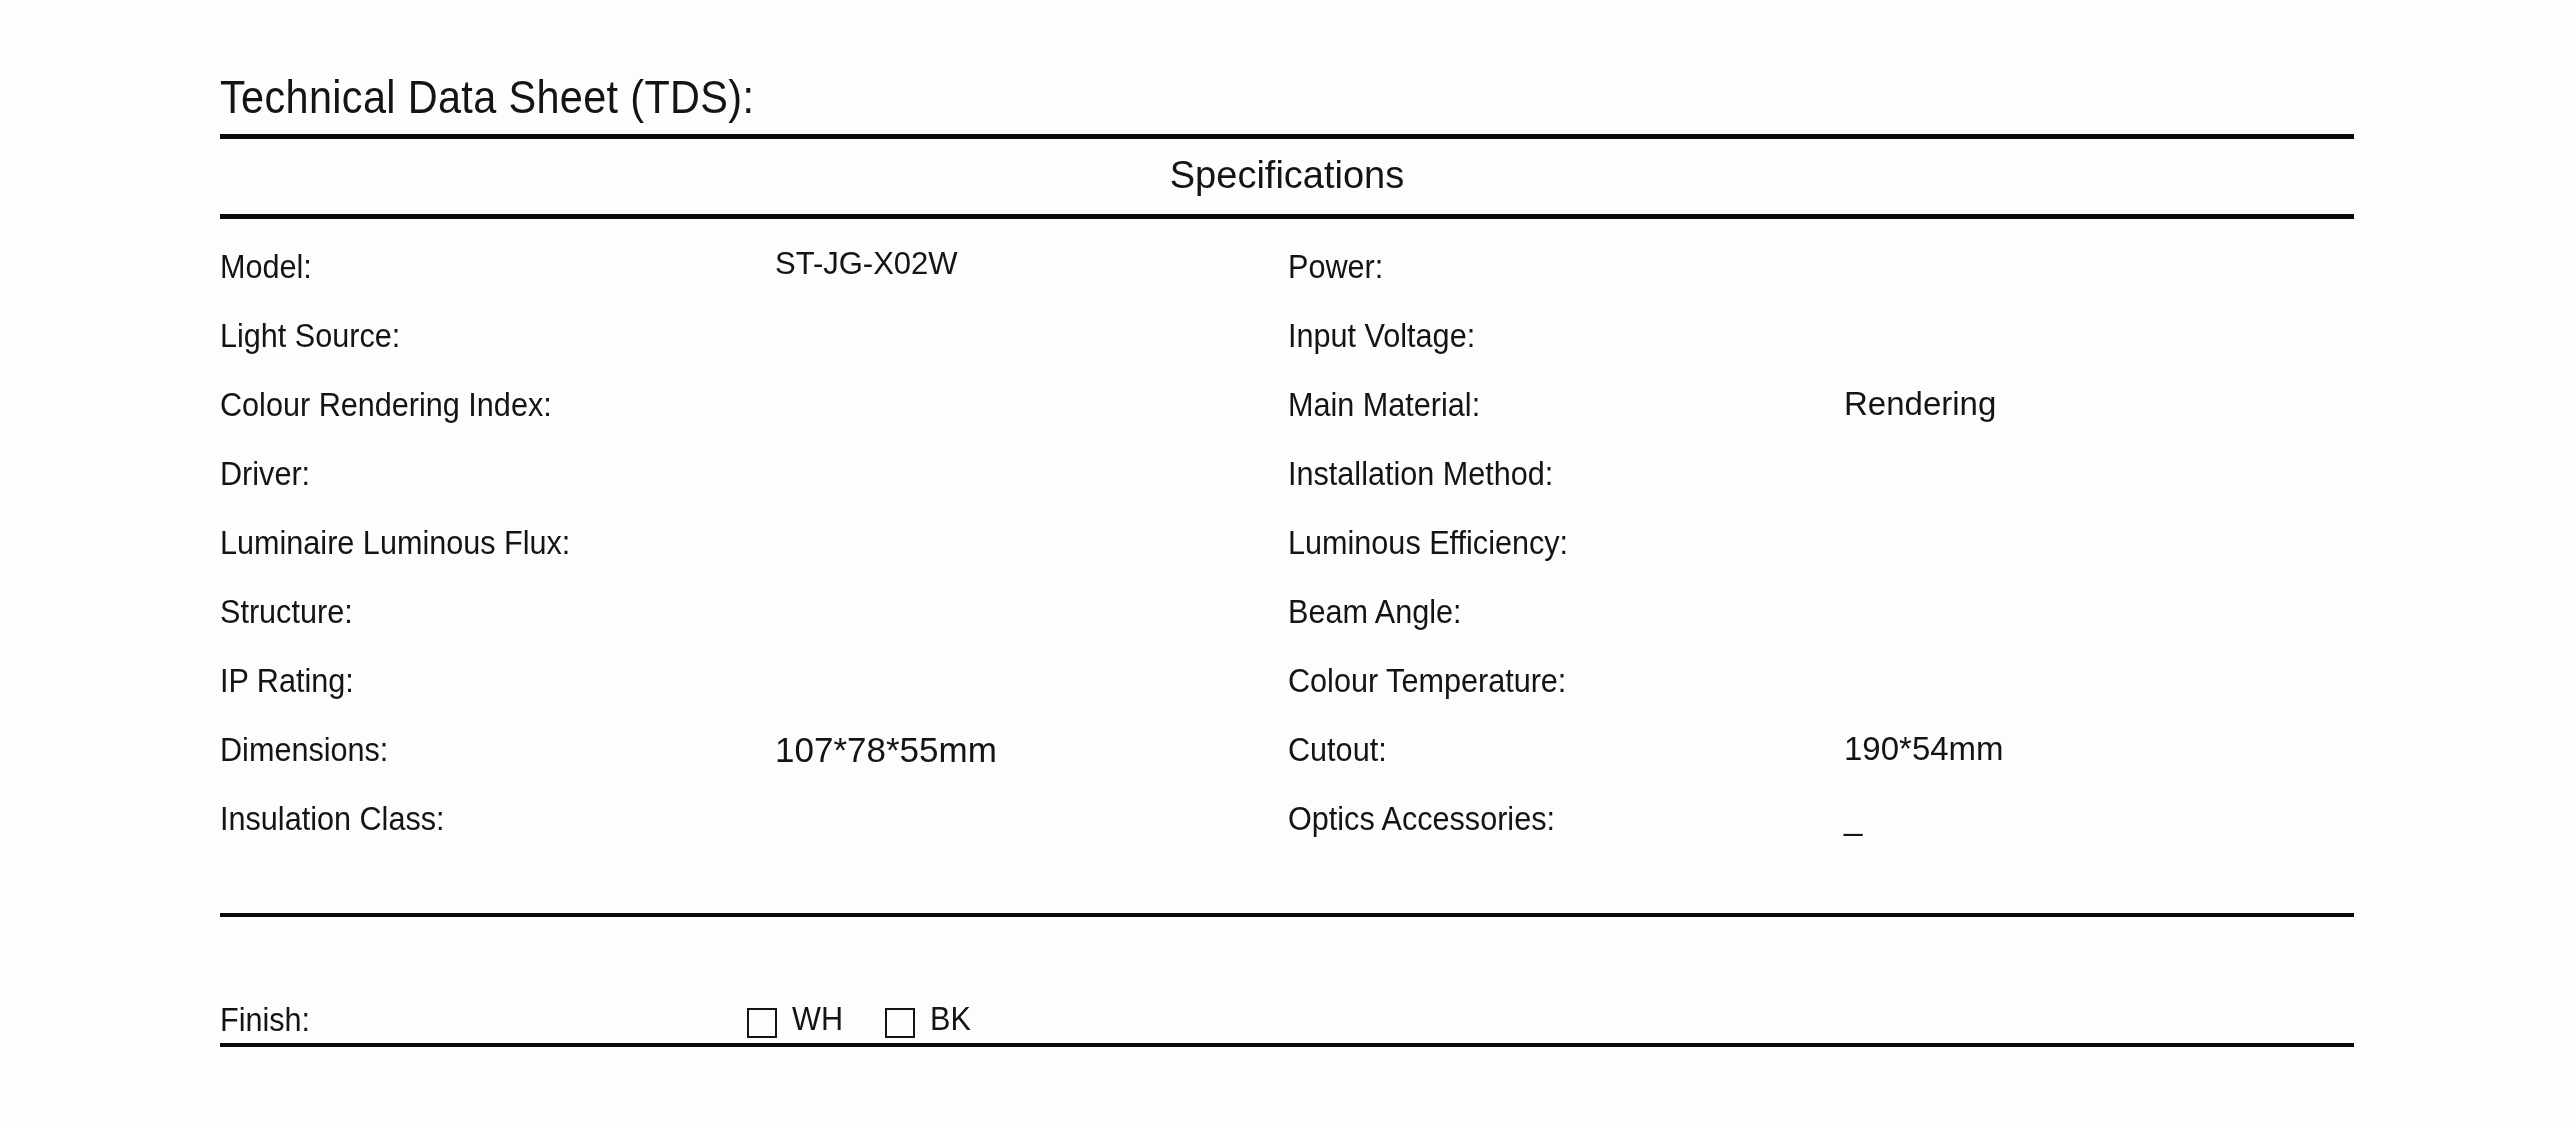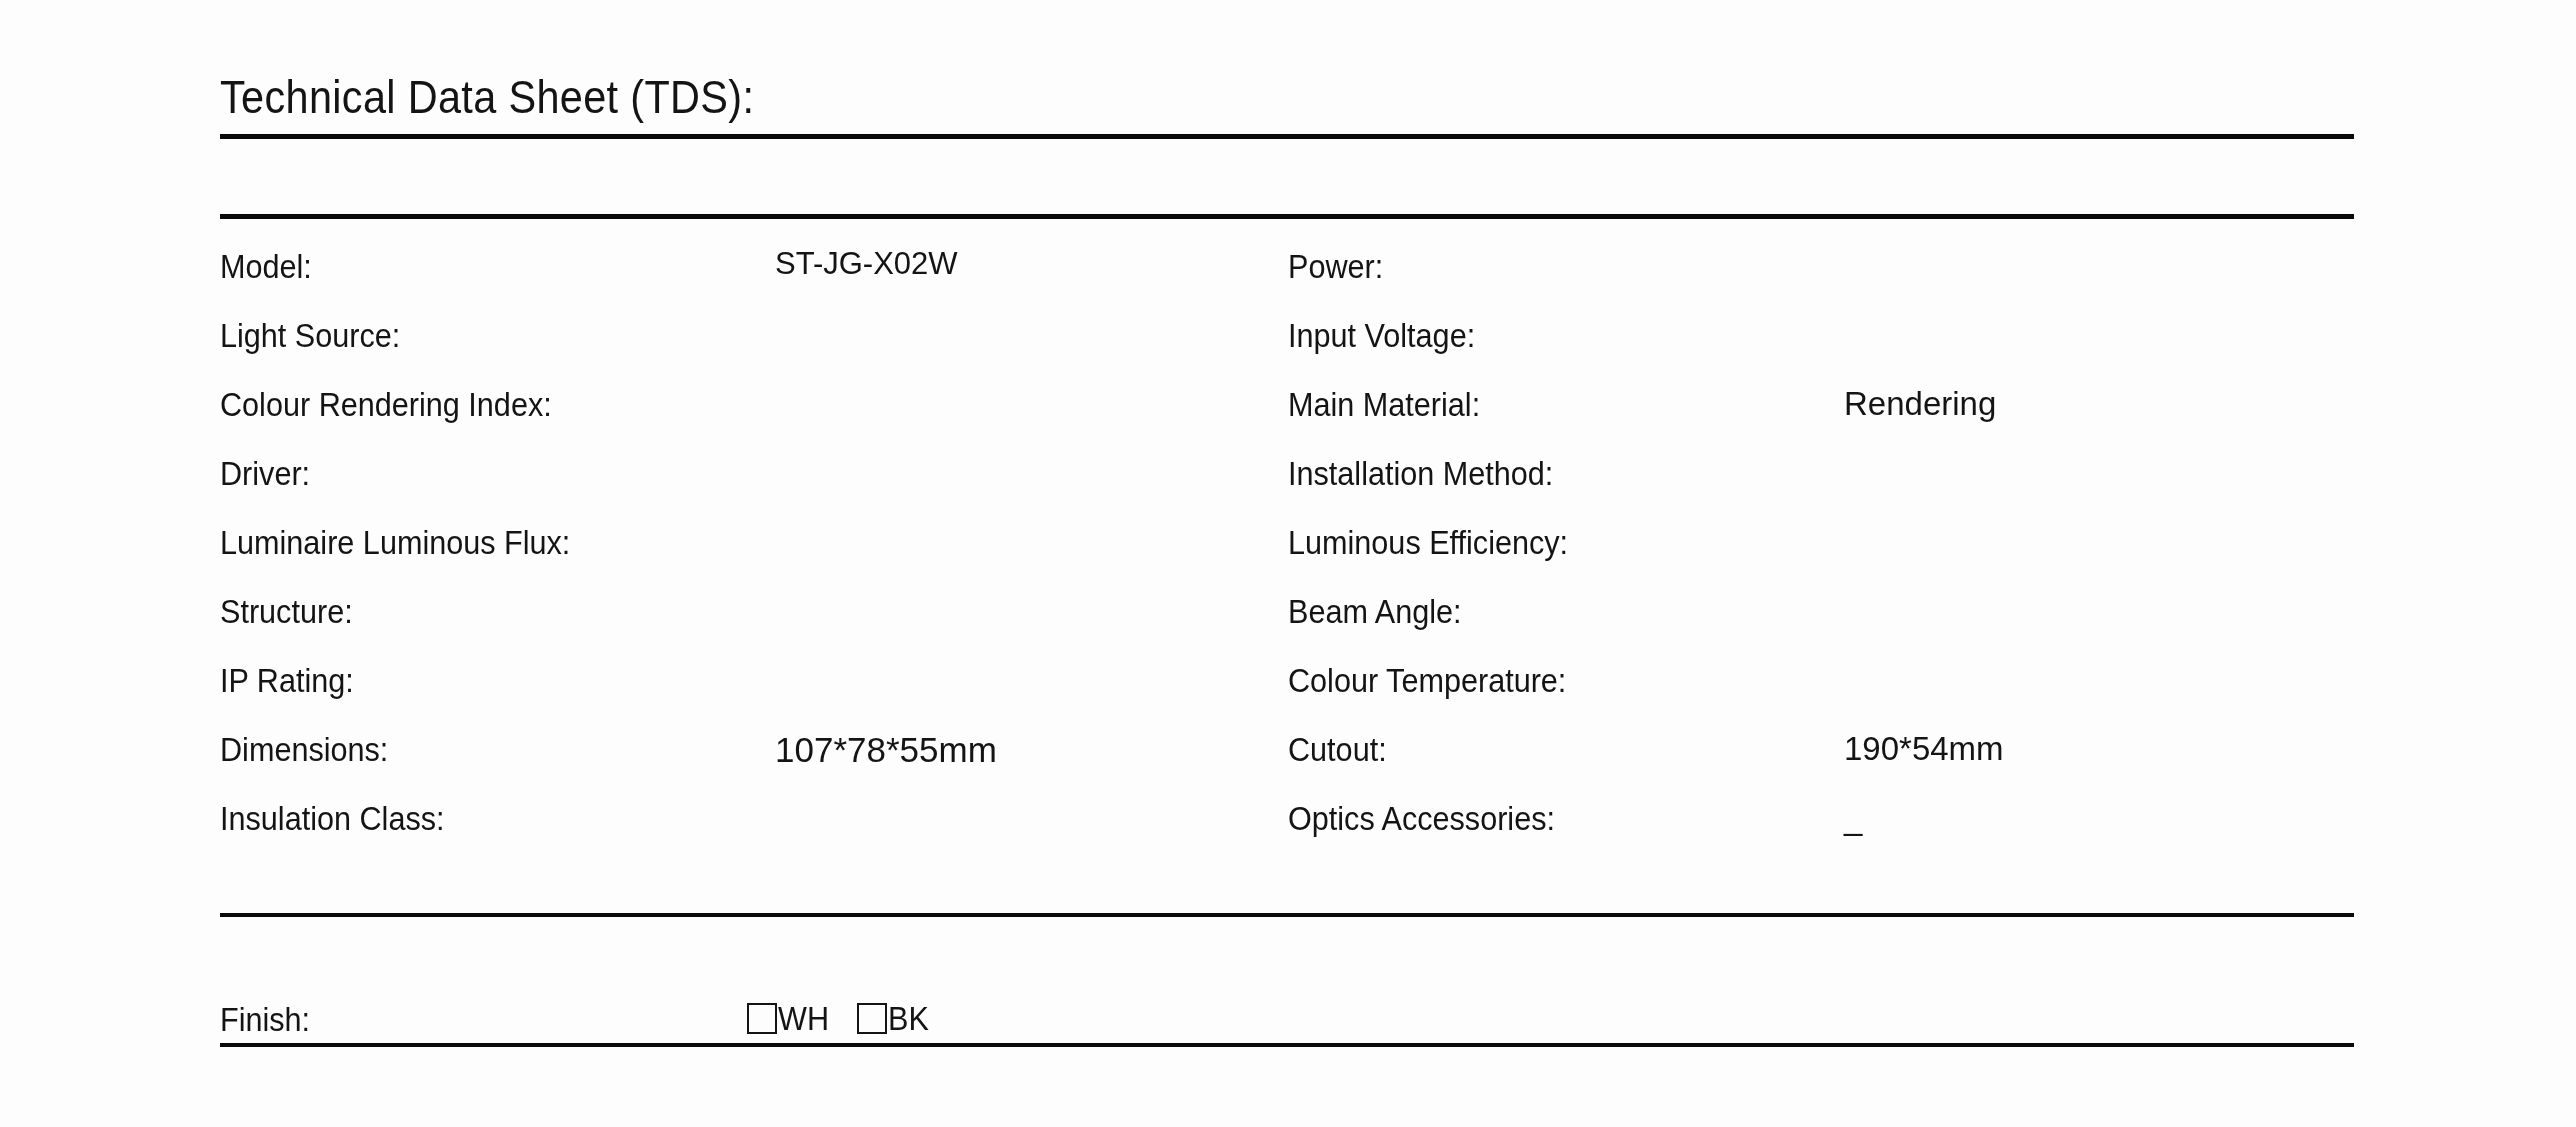--- a/index.html
+++ b/index.html
@@ -80,22 +80,22 @@
     left: 220px;
     font-size: 34px;
     line-height: 1.25;
     white-space: nowrap;
   }
   .finish-options {
     position: absolute;
     left: 747px;
     top: 999px;
     display: flex;
-    align-items: center;
-    gap: 1px;
+    align-items: flex-end;
+    gap: 15px;
     font-size: 34px;
   }
   .checkbox {
     display: inline-block;
     width: 26.4px;
     height: 26.4px;
     border: 2.2px solid var(--text);
     background: transparent;
     box-sizing: content-box;
   }
@@ -108,20 +108,21 @@
 </style>
 </head>
 <body>
 
 <div class="page">
 
   <div class="doc-title">Technical Data Sheet (TDS):</div>
 
   <div class="rule thick" style="top:134px"></div>
 
+  <div class="section-header">Specifications</div>
 
   <div class="rule thick" style="top:214px"></div>
 
   <div class="spec-rows">
 
     <div class="spec-row">
       <div class="cell label"><span class="cond">Model:</span></div>
       <div class="cell value v-model">ST-JG-X02W</div>
       <div class="cell label"><span class="cond">Power:</span></div>
       <div class="cell value"></div>

